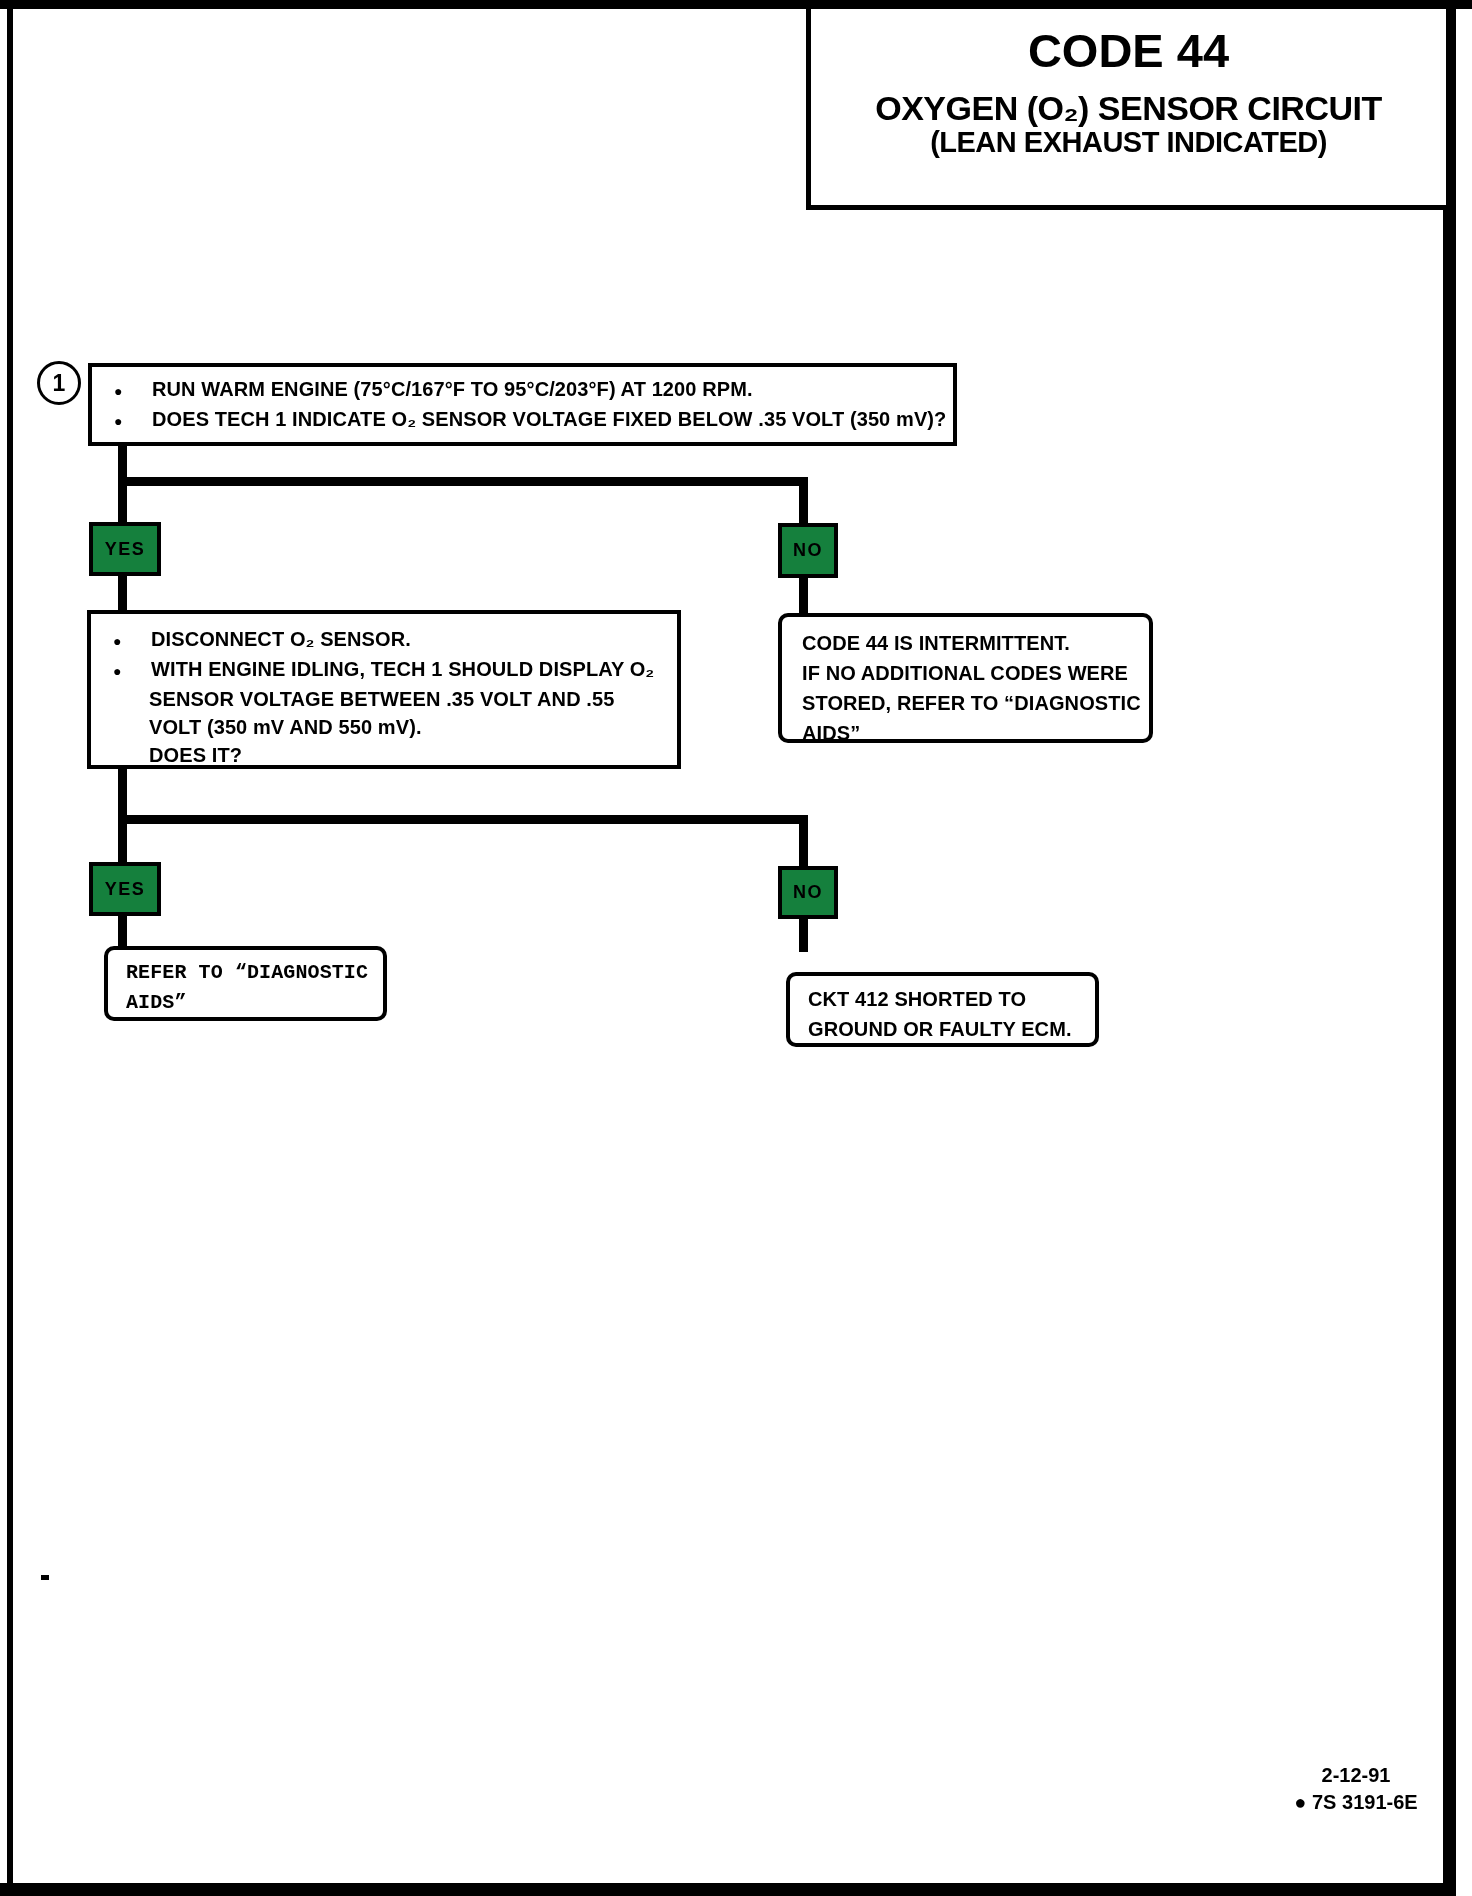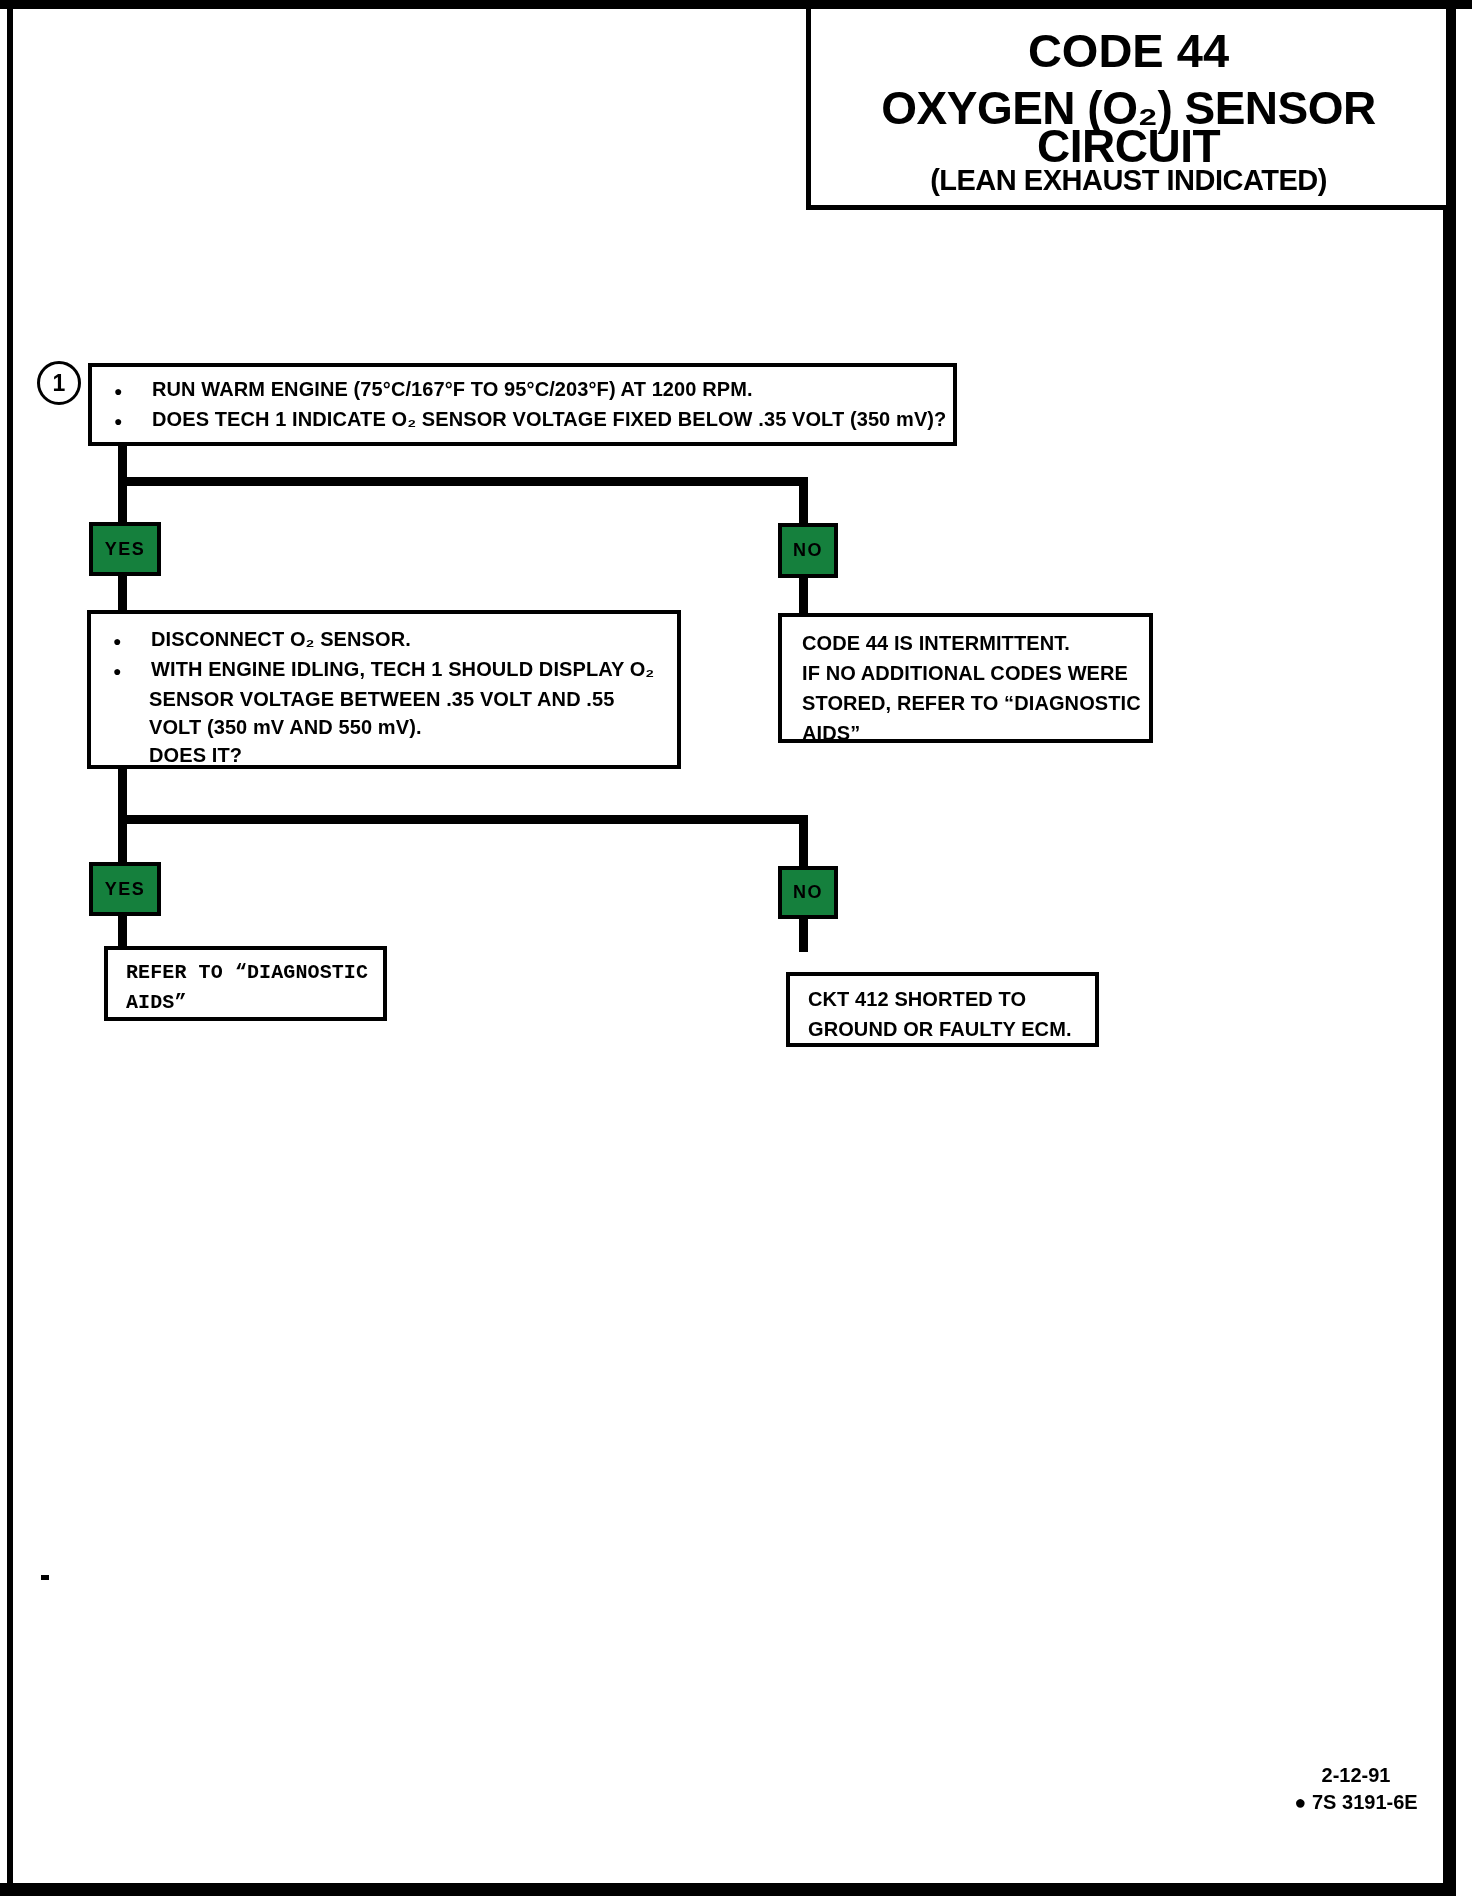--- a/index.html
+++ b/index.html
@@ -11,37 +11,37 @@
   .conn  { position:absolute; background:#000; }
   .box {
     position:absolute; background:#fff; border:4px solid #000; box-sizing:border-box;
   }
   .fc-text { font-weight:bold; font-size:20px; letter-spacing:0.1px; }
   .title-box {
     position:absolute; left:806px; top:4px; width:645px; height:206px;
     background:#fff; border:5px solid #000; box-sizing:border-box; text-align:center;
   }
   .title-main  { font-weight:bold; font-size:47px; line-height:52px; margin-top:16px; letter-spacing:0; }
-  .title-sub   { font-weight:bold; font-size:46px; line-height:38px; margin-top:12px; letter-spacing:-0.5px; }
+  .title-sub   { font-weight:bold; font-size:34px; line-height:38px; margin-top:12px; letter-spacing:-0.5px; }
   .title-sub2  { font-weight:bold; font-size:29px; line-height:30px; margin-top:0; letter-spacing:-0.5px; }
   .step-circle {
     position:absolute; left:37px; top:361px; width:44px; height:44px;
     border:3px solid #000; border-radius:50%; box-sizing:border-box; background:#fff;
     display:flex; align-items:center; justify-content:center;
     font-weight:bold; font-size:23px;
   }
   .bullet-row { display:flex; align-items:baseline; line-height:28px; }
   .bullet-col { width:38px; flex:0 0 38px; text-align:left; font-size:14px; padding-left:2px; }
   .cont-row   { padding-left:38px; line-height:28px; }
   .yesno {
     position:absolute; background:#15803d; border:4px solid #000; box-sizing:border-box;
     display:flex; align-items:center; justify-content:center;
     font-weight:bold; font-size:18px; letter-spacing:1.5px;
   }
-  .plain-lines { line-height:30px; }
+  .plain-lines { line-height:30px;border-radius:10px; }
   .nowrap { white-space:nowrap; }
   .footer {
     position:absolute; left:1283px; top:1762px; width:146px; text-align:center;
     font-weight:bold; font-size:20px; line-height:27px; letter-spacing:0;
   }
   .stray-mark { position:absolute; left:41px; top:1575px; width:8px; height:5px; background:#000; }
 </style>
 </head>
 <body>
 

